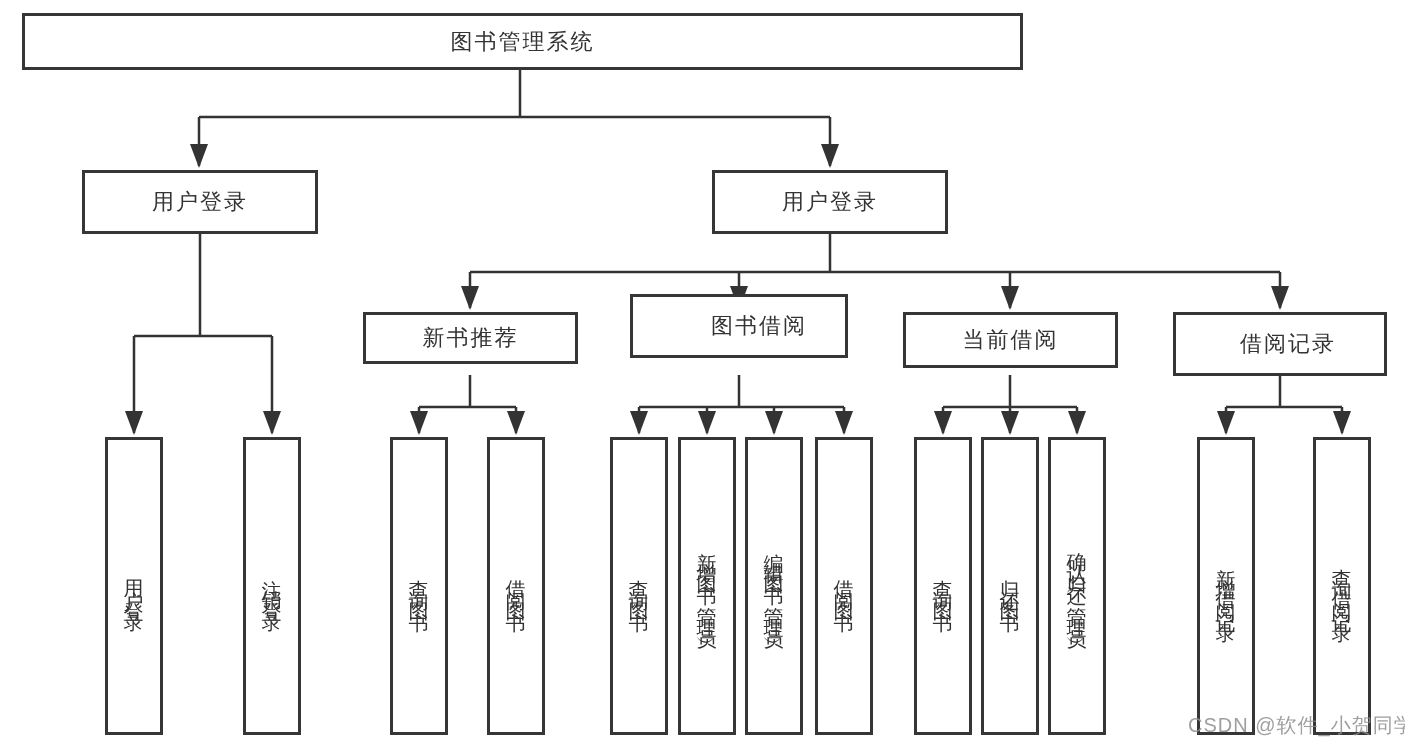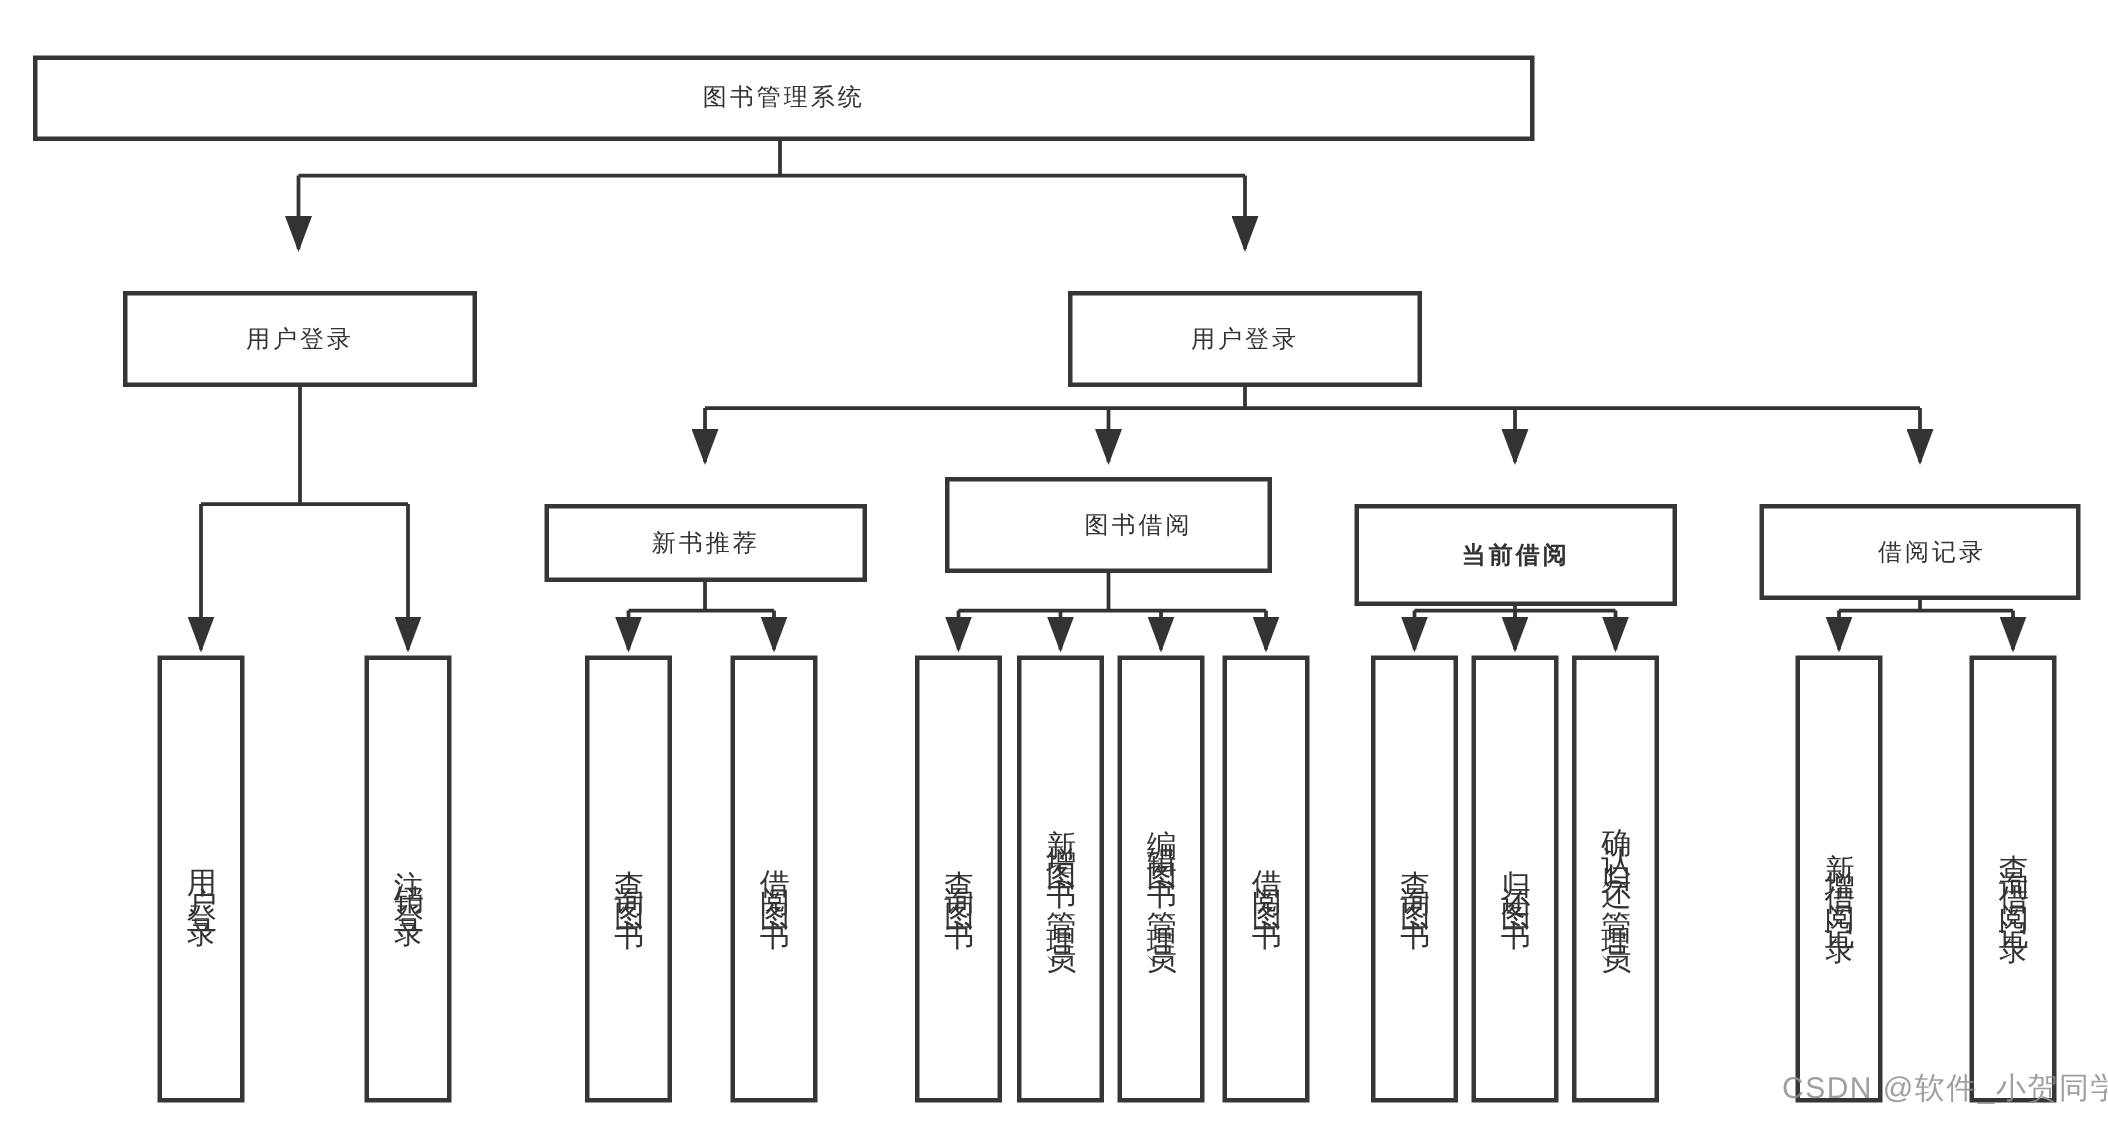--- a/index.html
+++ b/index.html
@@ -22,41 +22,40 @@
     box-sizing: border-box;
     background: #ffffff;
     border: 3px solid #363636;
     color: #333333;
     display: flex;
     align-items: center;
     justify-content: center;
     z-index: 2;
   }
   .hnode {
-    font-size: 16px;
+    font-size: 22px;
     letter-spacing: 2px;
     white-space: nowrap;
-    margin-top: 24px;
   }
   .leaf {
     top: 437px;
     height: 298px;
     width: 58px;
     writing-mode: vertical-rl;
     text-orientation: mixed;
     font-size: 20px;
     letter-spacing: 11px;
     line-height: 1;
   }
   .root-box   { left: 22px;  top: 13px;  width: 1001px; height: 57px; }
   .n-login    { left: 82px;  top: 170px; width: 236px;  height: 64px; }
   .n-bookmgmt { left: 712px; top: 170px; width: 236px;  height: 64px; }
   .n-newbook  { left: 363px; top: 312px; width: 215px;  height: 52px; }
   .n-borrow   { left: 630px; top: 294px; width: 218px;  height: 64px; padding-left: 40px; }
-  .n-current  { left: 903px; top: 312px; width: 215px;  height: 68px; font-weight: bold; }
+  .n-current  { left: 903px; top: 312px; width: 215px;  height: 56px; }
   .n-records  { left: 1173px;top: 312px; width: 214px;  height: 64px; padding-left: 16px; }
 
   .lf-1a { left: 105px; }  .lf-1b { left: 243px; }
   .lf-2a { left: 390px; }  .lf-2b { left: 487px; }
   .lf-3a { left: 610px; }  .lf-3b { left: 678px; }
   .lf-3c { left: 745px; }  .lf-3d { left: 815px; }
   .lf-4a { left: 914px; }  .lf-4b { left: 981px; }
   .lf-4c { left: 1048px; }
   .lf-5a { left: 1197px; } .lf-5b { left: 1313px; }
 

